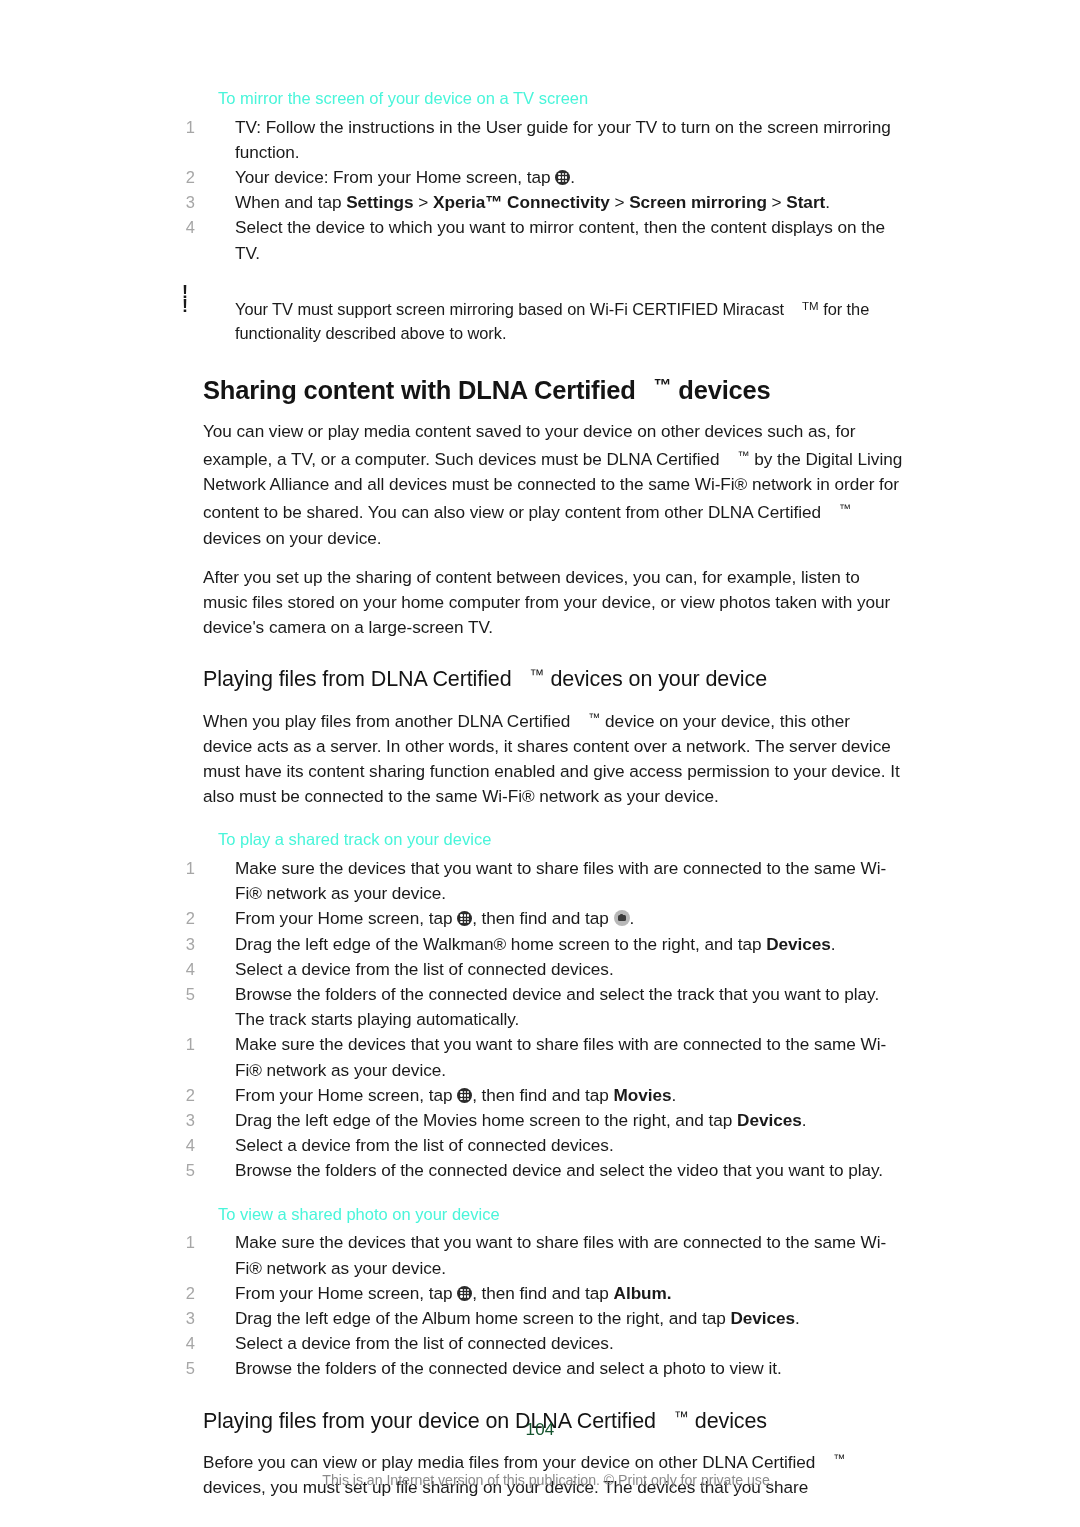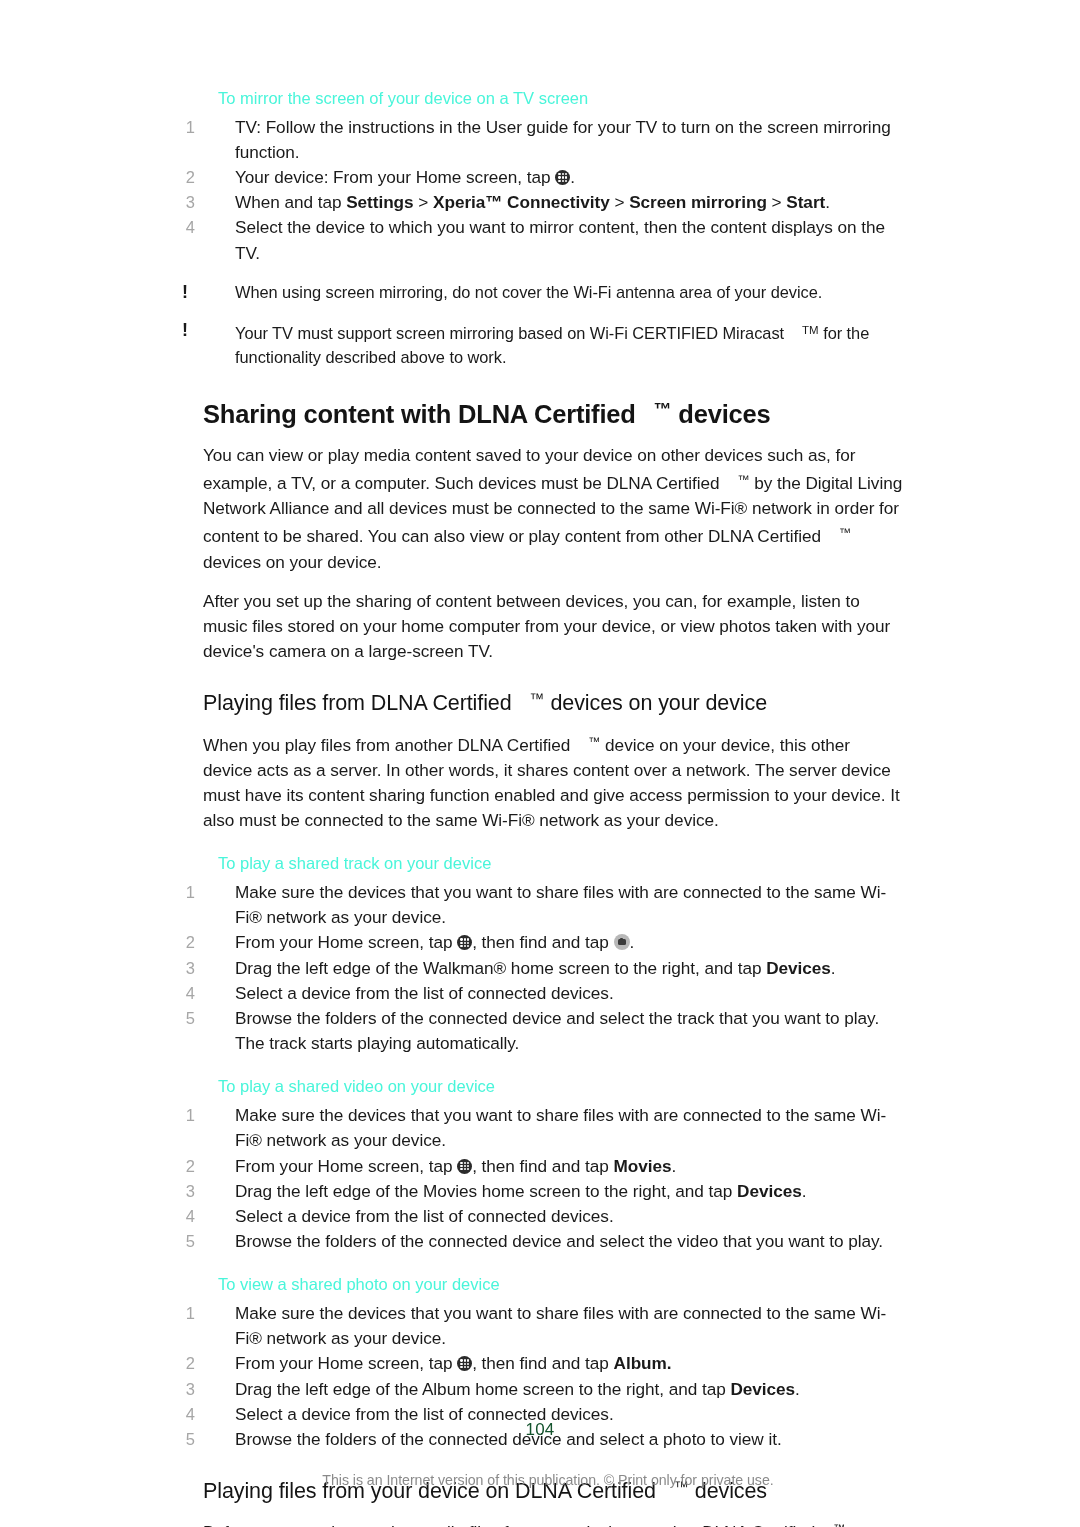--- a/index.html
+++ b/index.html
@@ -211,21 +211,21 @@
         <span class="num">3</span><span>When and tap </span><b>Settings</b><span> &gt; </span><b>Xperia™ Connectivity</b><span> &gt; </span><b>Screen mirroring</b><span> &gt; </span><b>Start</b><span>.</span>
       </li>
       <li>
         <span class="num">4</span><span>Select the device to which you want to mirror content, then the content displays on the TV.</span>
       </li>
     </ol>
 
     <div style="height:14px"></div>
 
     <div class="note">
-      <span class="bang">!</span><span>When using screen mirroring, do not cover the Wi-Fi antenna area of your device.</span>
+      <span class="bang">!</span>
     </div>
 
     <div class="note">
       <span class="bang">!</span><span>Your TV must support screen mirroring based on Wi-Fi CERTIFIED Miracast</span><span class="tm">TM</span><span> for the functionality described above to work.</span>
     </div>
 
     <h1 class="h1"><span>Sharing content with DLNA Certified</span><span class="tm">™</span><span> devices</span></h1>
 
     <p class="body"><span>You can view or play media content saved to your device on other devices such as, for example, a TV, or a computer. Such devices must be DLNA Certified</span><span class="tm">™</span><span> by the Digital Living Network Alliance and all devices must be connected to the same Wi-Fi® network in order for content to be shared. You can also view or play content from other DLNA Certified</span><span class="tm">™</span><span> devices on your device.</span></p>
 
@@ -257,21 +257,20 @@
         <span class="num">3</span><span>Drag the left edge of the Walkman® home screen to the right, and tap </span><b>Devices</b><span>.</span>
       </li>
       <li>
         <span class="num">4</span><span>Select a device from the list of connected devices.</span>
       </li>
       <li>
         <span class="num">5</span><span>Browse the folders of the connected device and select the track that you want to play. The track starts playing automatically.</span>
       </li>
     </ol>
 
-    <div class="h3">To play a shared video on your device</div>
     <ol class="steps">
       <li>
         <span class="num">1</span><span>Make sure the devices that you want to share files with are connected to the same Wi-Fi® network as your device.</span>
       </li>
       <li>
         <span class="num">2</span><span>From your Home screen, tap </span><span class="icon-inline ic-appdrawer"><span class="dots">
               <i></i>
               <i></i>
               <i></i>
               <i></i>

